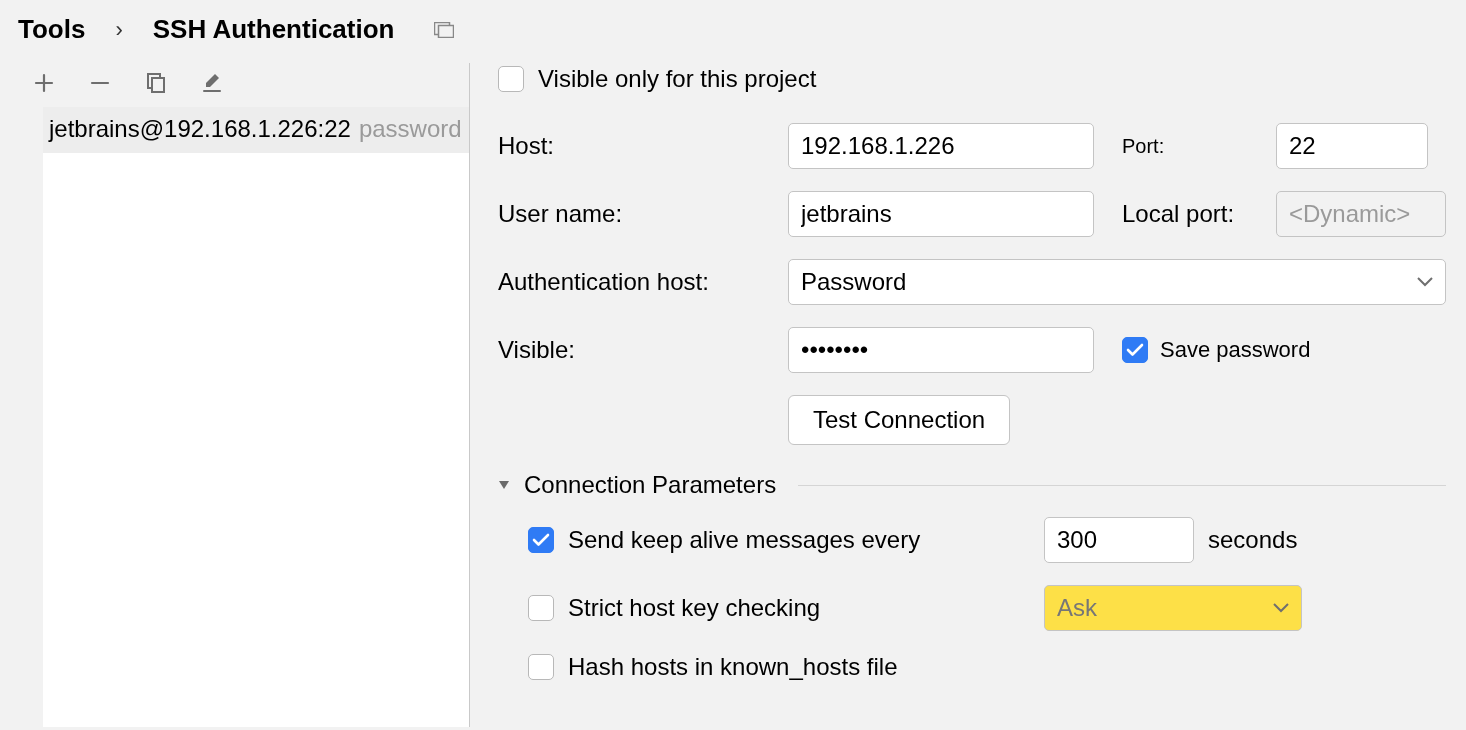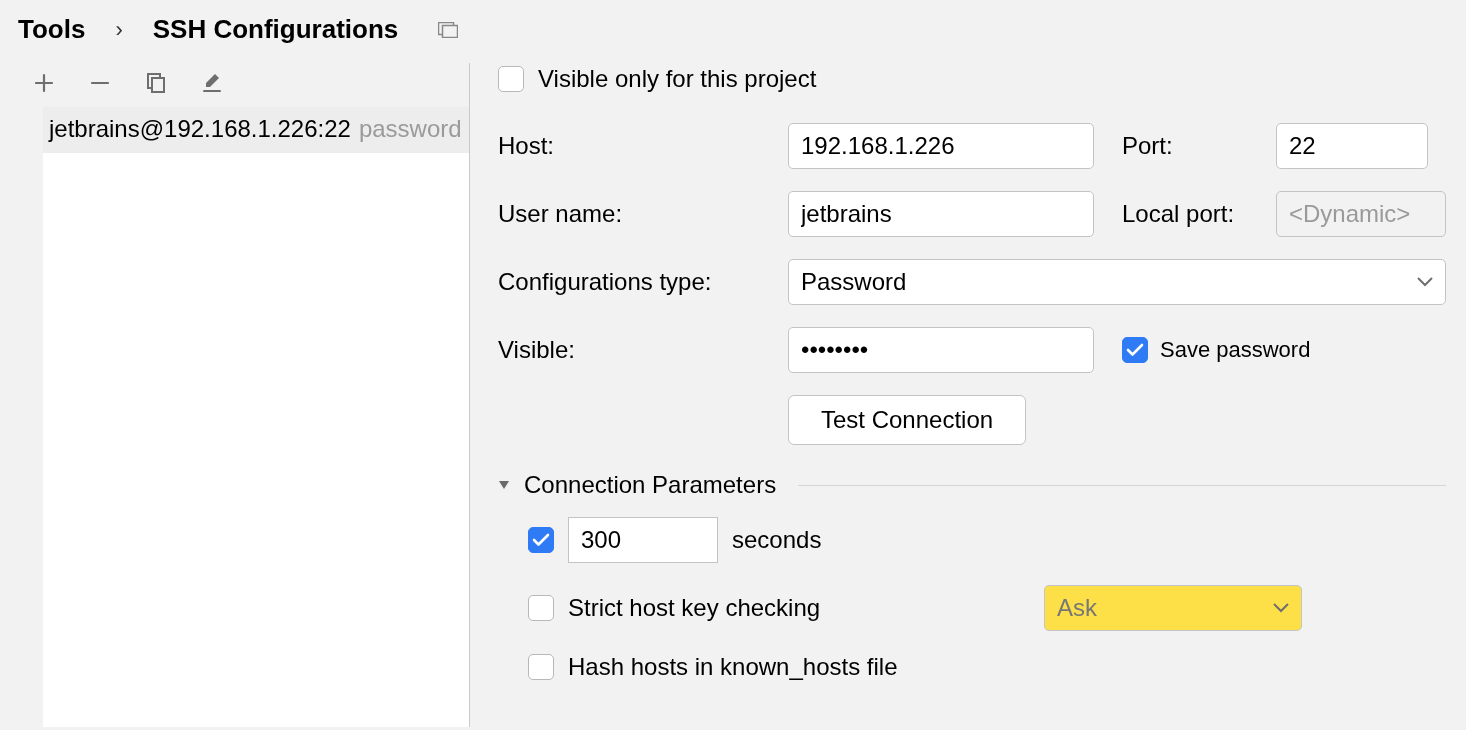--- a/index.html
+++ b/index.html
@@ -79,21 +79,21 @@
     padding: 10px 28px 0 28px;
   }
   .row {
     display: flex;
     align-items: center;
     margin-bottom: 22px;
   }
   .lbl { width: 290px; font-size: 24px; }
   .field-host { width: 306px; }
   .gap1 { width: 28px; }
-  .lbl-port { width: 154px; font-size: 24px; }
+  .lbl-port { width: 154px; font-size: 20px; }
   .field-port { width: 152px; }
   .field-user { width: 306px; }
   .lbl-localport { width: 154px; font-size: 24px; }
   .field-localport { width: 170px; }
   .field-auth { flex: 1; }
   .field-pass { width: 306px; }
   .save-pass-wrap { display: flex; align-items: center; gap: 12px; margin-left: 28px; }
 
   input.text, .select {
     height: 46px;
@@ -126,21 +126,21 @@
   }
   .checkbox.checked {
     background: #2f7bf5;
     border-color: #2f7bf5;
   }
   .checkbox.checked svg { width: 18px; height: 14px; stroke: #fff; }
   .chk-row { display: flex; align-items: center; gap: 14px; font-size: 24px; margin-bottom: 30px; }
 
   .btn {
     height: 50px;
-    padding: 0 32px;
+    padding: 0 24px;
     background: #fff;
     border: 1px solid #c4c4c4;
     border-radius: 6px;
     font-size: 24px;
     font-family: inherit;
     cursor: pointer;
     display: inline-flex; align-items: center;
   }
 
   
@@ -152,30 +152,30 @@
     font-size: 24px;
     color: #000000;
   }
   .section-header .tri { color:#6a6a6a; display:inline-flex; }
   .section-header .tri svg { width: 12px; height: 10px; }
   .section-header .line { flex:1; height:1px; background:#d5d5d5; margin-left: 8px; }
 
   .param-rows { padding-left: 30px; }
   .param-row { display: flex; align-items: center; gap: 14px; font-size: 24px; margin-bottom: 22px; }
   .param-row .plabel { width: 462px; }
-  .small-input { width: 150px; height: 46px; padding:12px 12px; font-size:24px; border:1px solid #c4c4c4; border-radius:0; background:#fff; font-family:inherit; }
+  .small-input { width: 150px; height: 46px; padding:12px 12px; font-size:24px; border:1px solid #c4c4c4; border-radius:5px; background:#fff; font-family:inherit; }
   .small-select { width: 258px; }
 </style>
 </head>
 <body>
 
 <div class="breadcrumb">
   <span>Tools</span>
   <span class="chev">›</span>
-  <span>SSH Configurations</span>
+  <span>SSH Authentication</span>
   <span class="window-icon">
     <svg viewBox="0 0 20 16">
         <rect x="0.5" y="0.5" width="15" height="12" fill="none" stroke="#888" stroke-width="1.5"></rect>
         <rect x="4.5" y="3.5" width="15" height="12" fill="#f2f2f2" stroke="#888" stroke-width="1.5"></rect>
       </svg>
   </span>
 </div>
 
 <div class="body-area">
 
@@ -229,21 +229,21 @@
 
     <div class="row">
       <span class="lbl">User name:</span>
       <input class="text field-user" value="jetbrains" style="">
       <span class="gap1"></span>
       <span class="lbl-localport">Local port:</span>
       <input class="text field-localport disabled" placeholder="&lt;Dynamic&gt;" style="">
     </div>
 
     <div class="row">
-      <span class="lbl">Configurations type:</span>
+      <span class="lbl">Authentication host:</span>
       <div class="select field-auth">
         <span>Password</span>
         <span class="caret">
             <svg viewBox="0 0 16 10">
               <path d="M1 1l7 7 7-7" fill="none" stroke="currentColor" stroke-width="2"></path>
             </svg>
           </span>
       </div>
     </div>
 
@@ -275,20 +275,21 @@
       <span class="line"></span>
     </div>
 
     <div class="param-rows">
       <div class="param-row">
         <span class="checkbox checked">
           <svg viewBox="0 0 18 14">
               <path d="M2 7l4.5 4.5L16 2" fill="none" stroke="#fff" stroke-width="2.6" stroke-linecap="round" stroke-linejoin="round"></path>
             </svg>
         </span>
+        <span class="plabel">Send keep alive messages every</span>
         <input class="small-input" value="300" style="">
         <span>seconds</span>
       </div>
 
       <div class="param-row">
         <span class="checkbox"></span>
         <span class="plabel">Strict host key checking</span>
         <div class="select small-select disabled">
           <span>Ask</span>
           <span class="caret">

